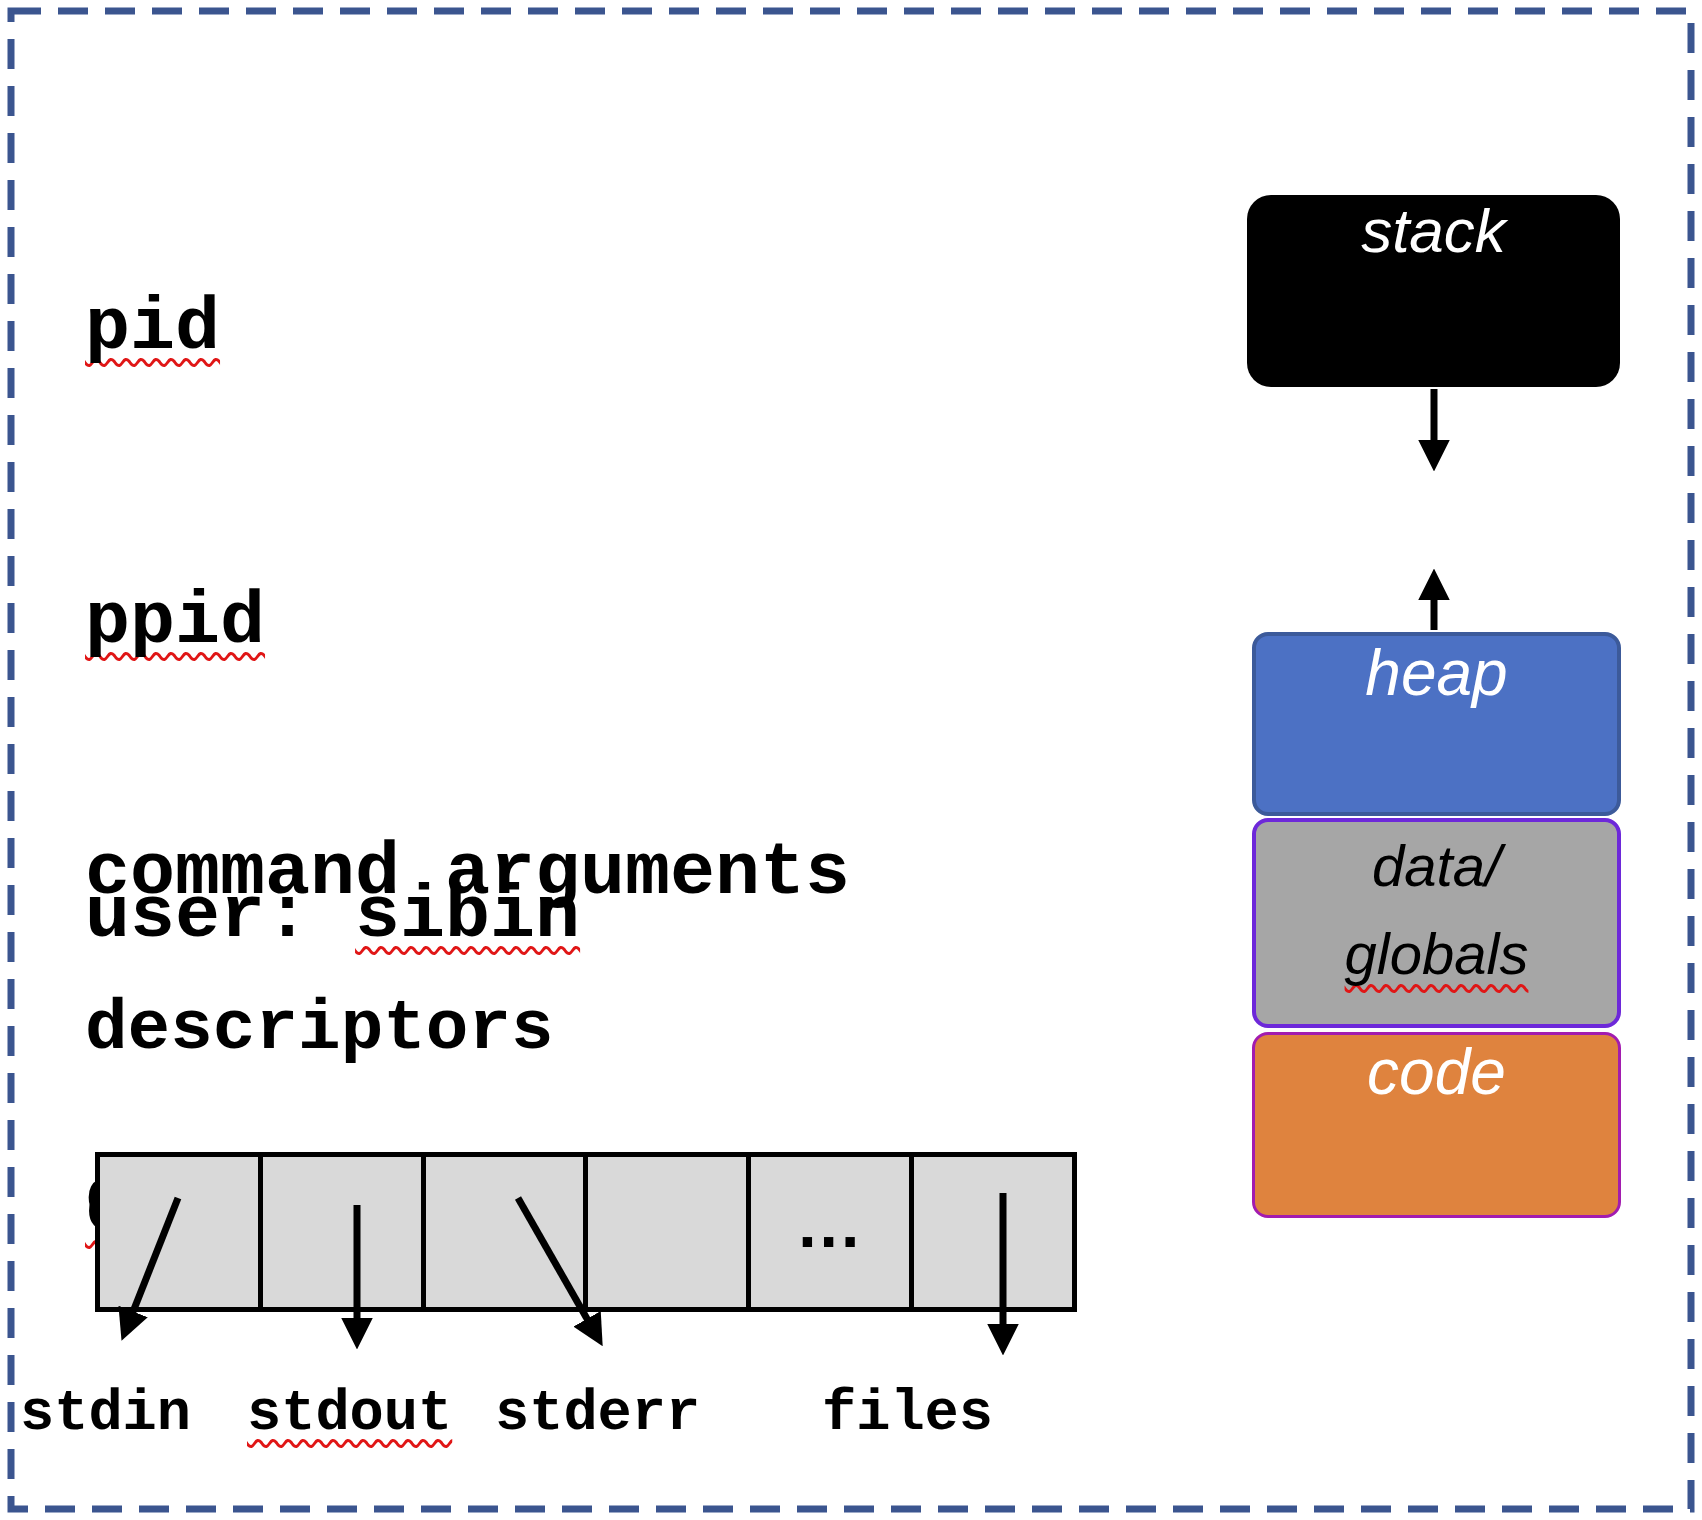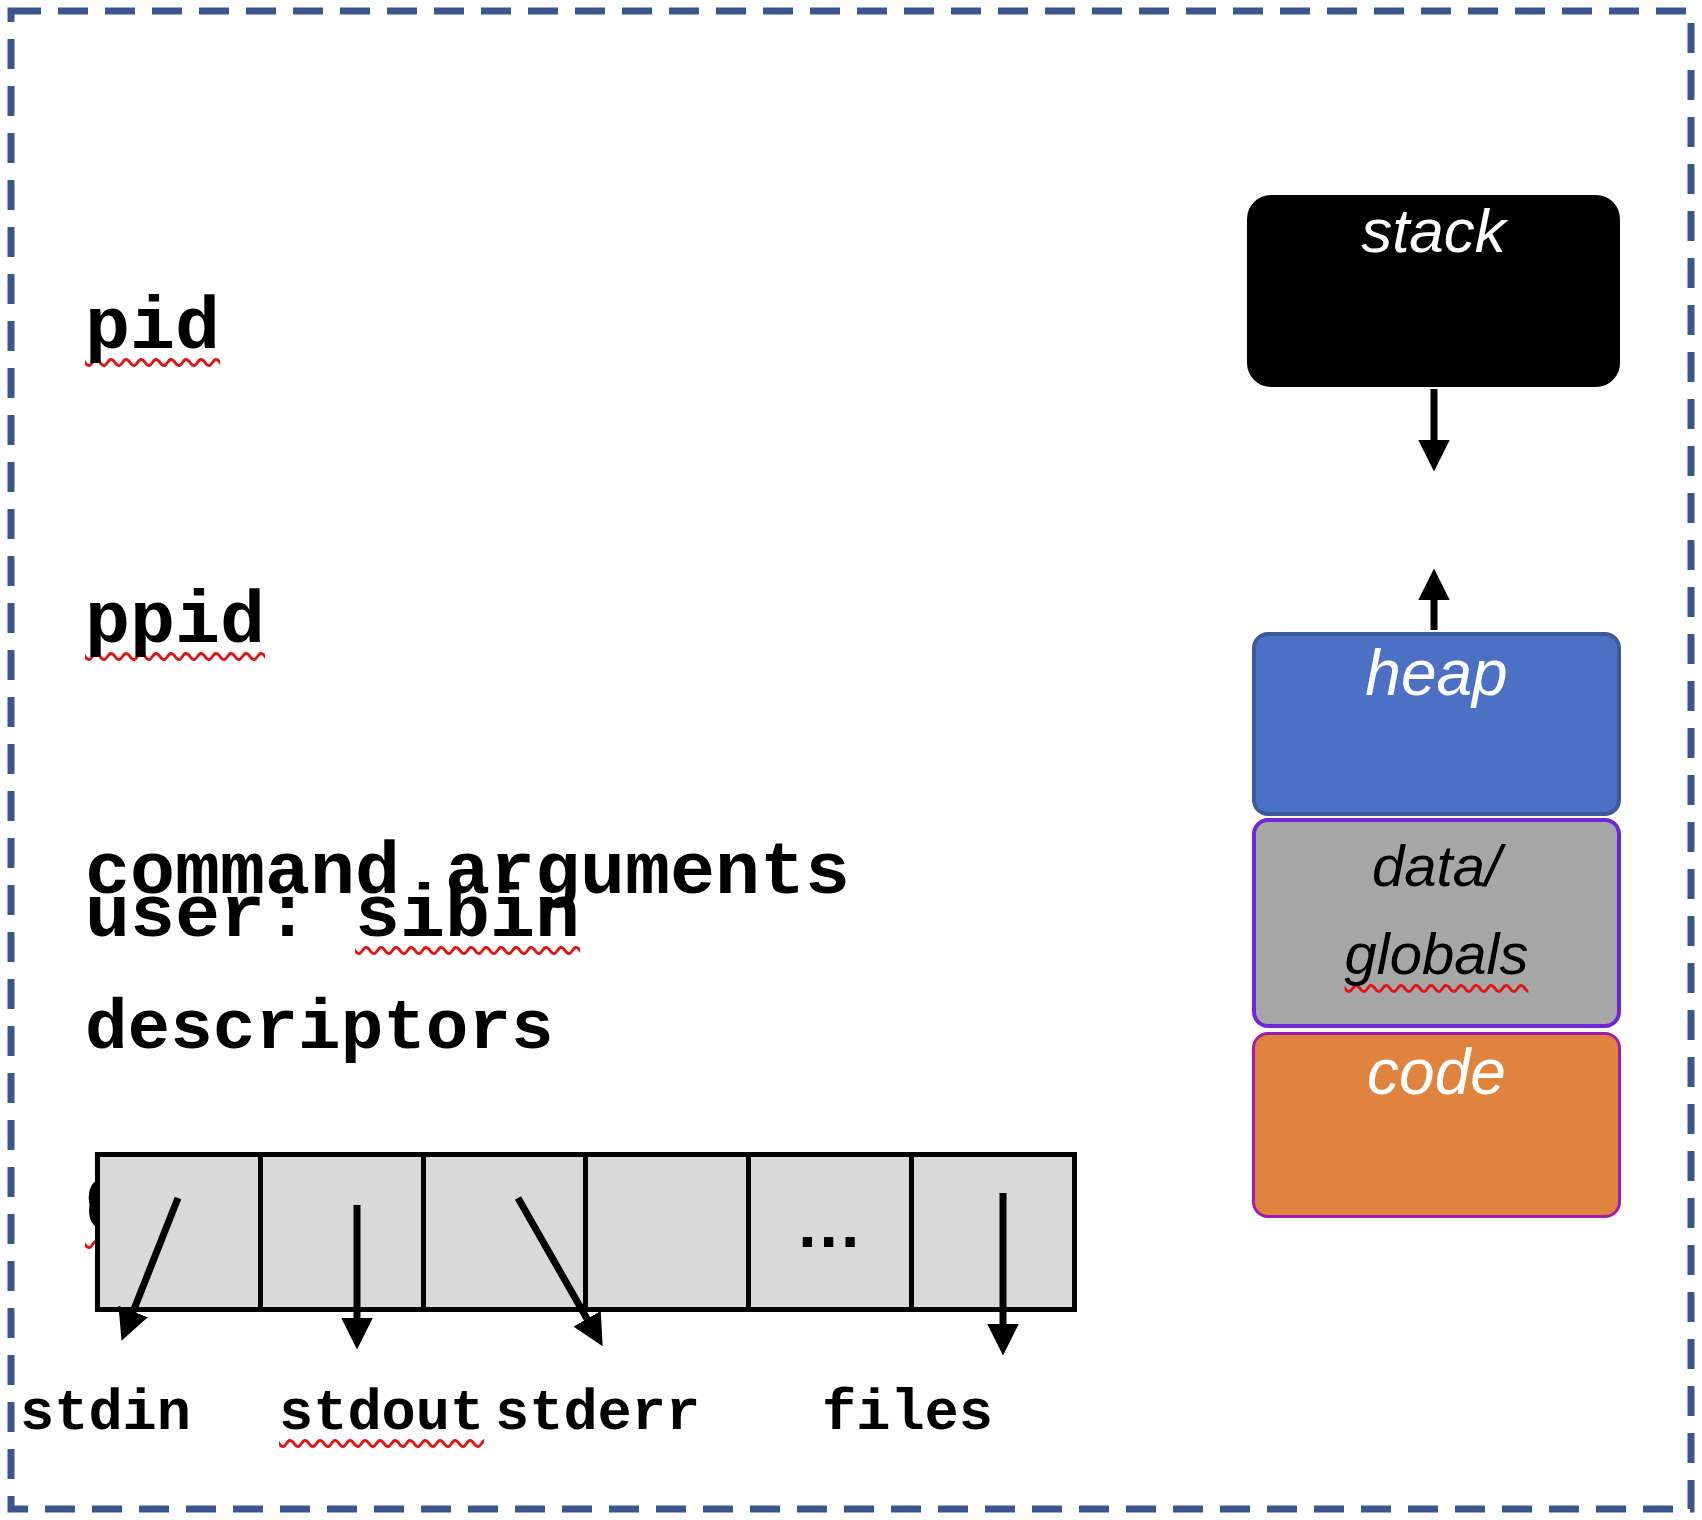--- a/index.html
+++ b/index.html
@@ -48,21 +48,21 @@
     letter-spacing:3px;color:#000;
     transform:translateY(-8px);
   }
   
   .fd-label{
     position:absolute;top:1382px;
     font-family:"Liberation Mono","DejaVu Sans Mono",monospace;
     font-weight:bold;font-size:57px;color:#000;white-space:pre;
   }
   .lab-stdin{left:20px;}
-  .lab-stdout{left:247px;margin-left:32px;}
+  .lab-stdout{left:247px;}
   .lab-stderr{left:495px;}
   .lab-files{left:822px;}
   
   .membox{
     position:absolute;left:1252px;width:369px;
     box-sizing:border-box;
     display:flex;flex-direction:column;align-items:center;justify-content:flex-start;
     border-radius:16px;
     text-align:center;
     font-style:italic;

